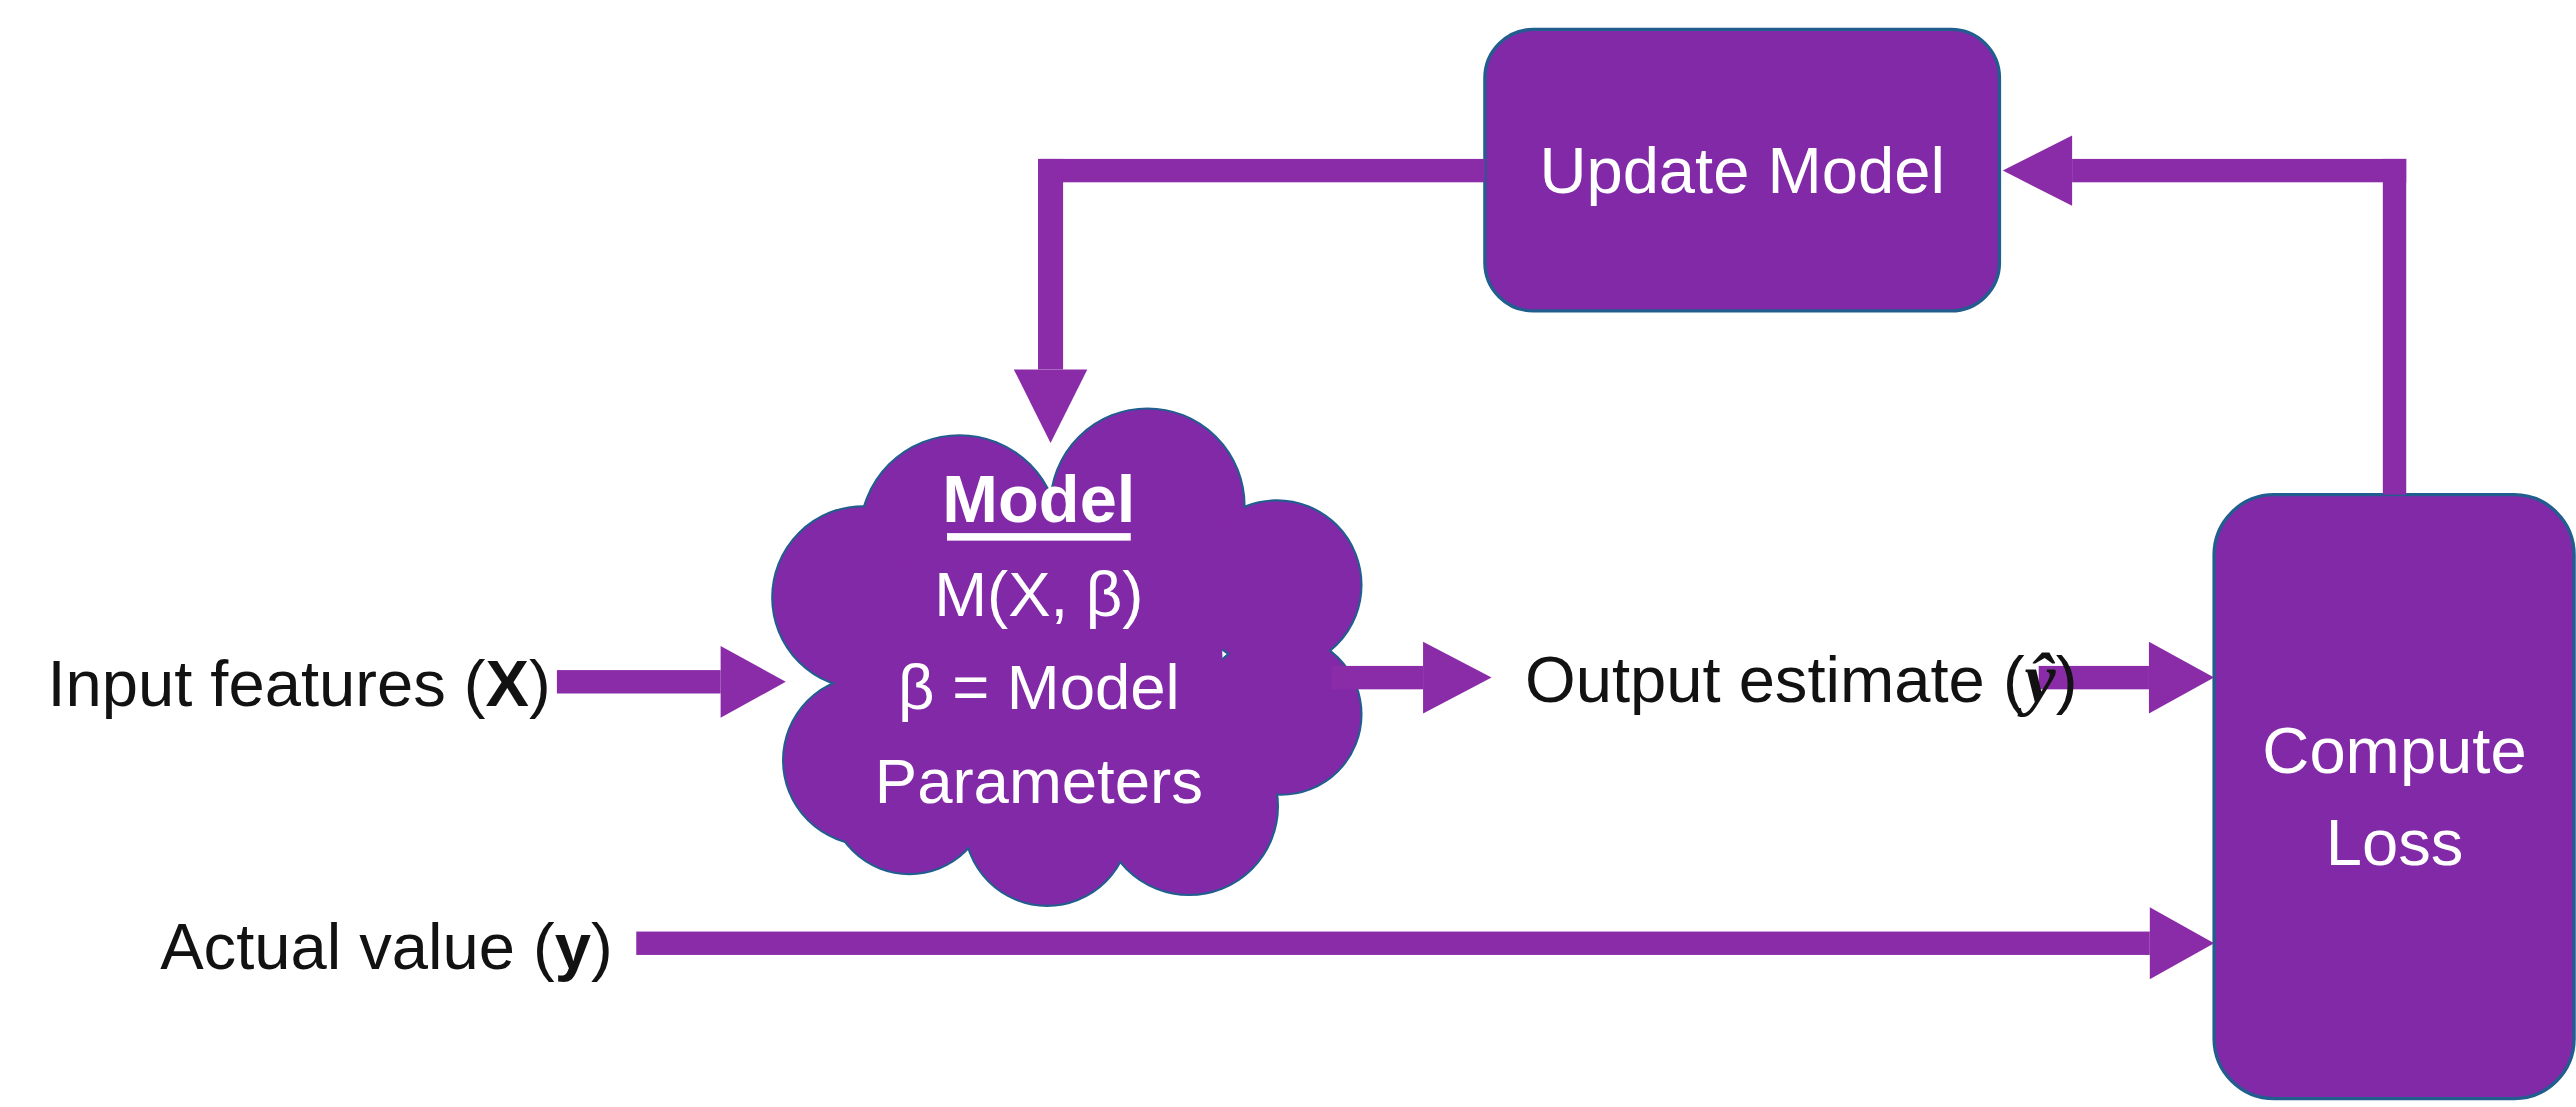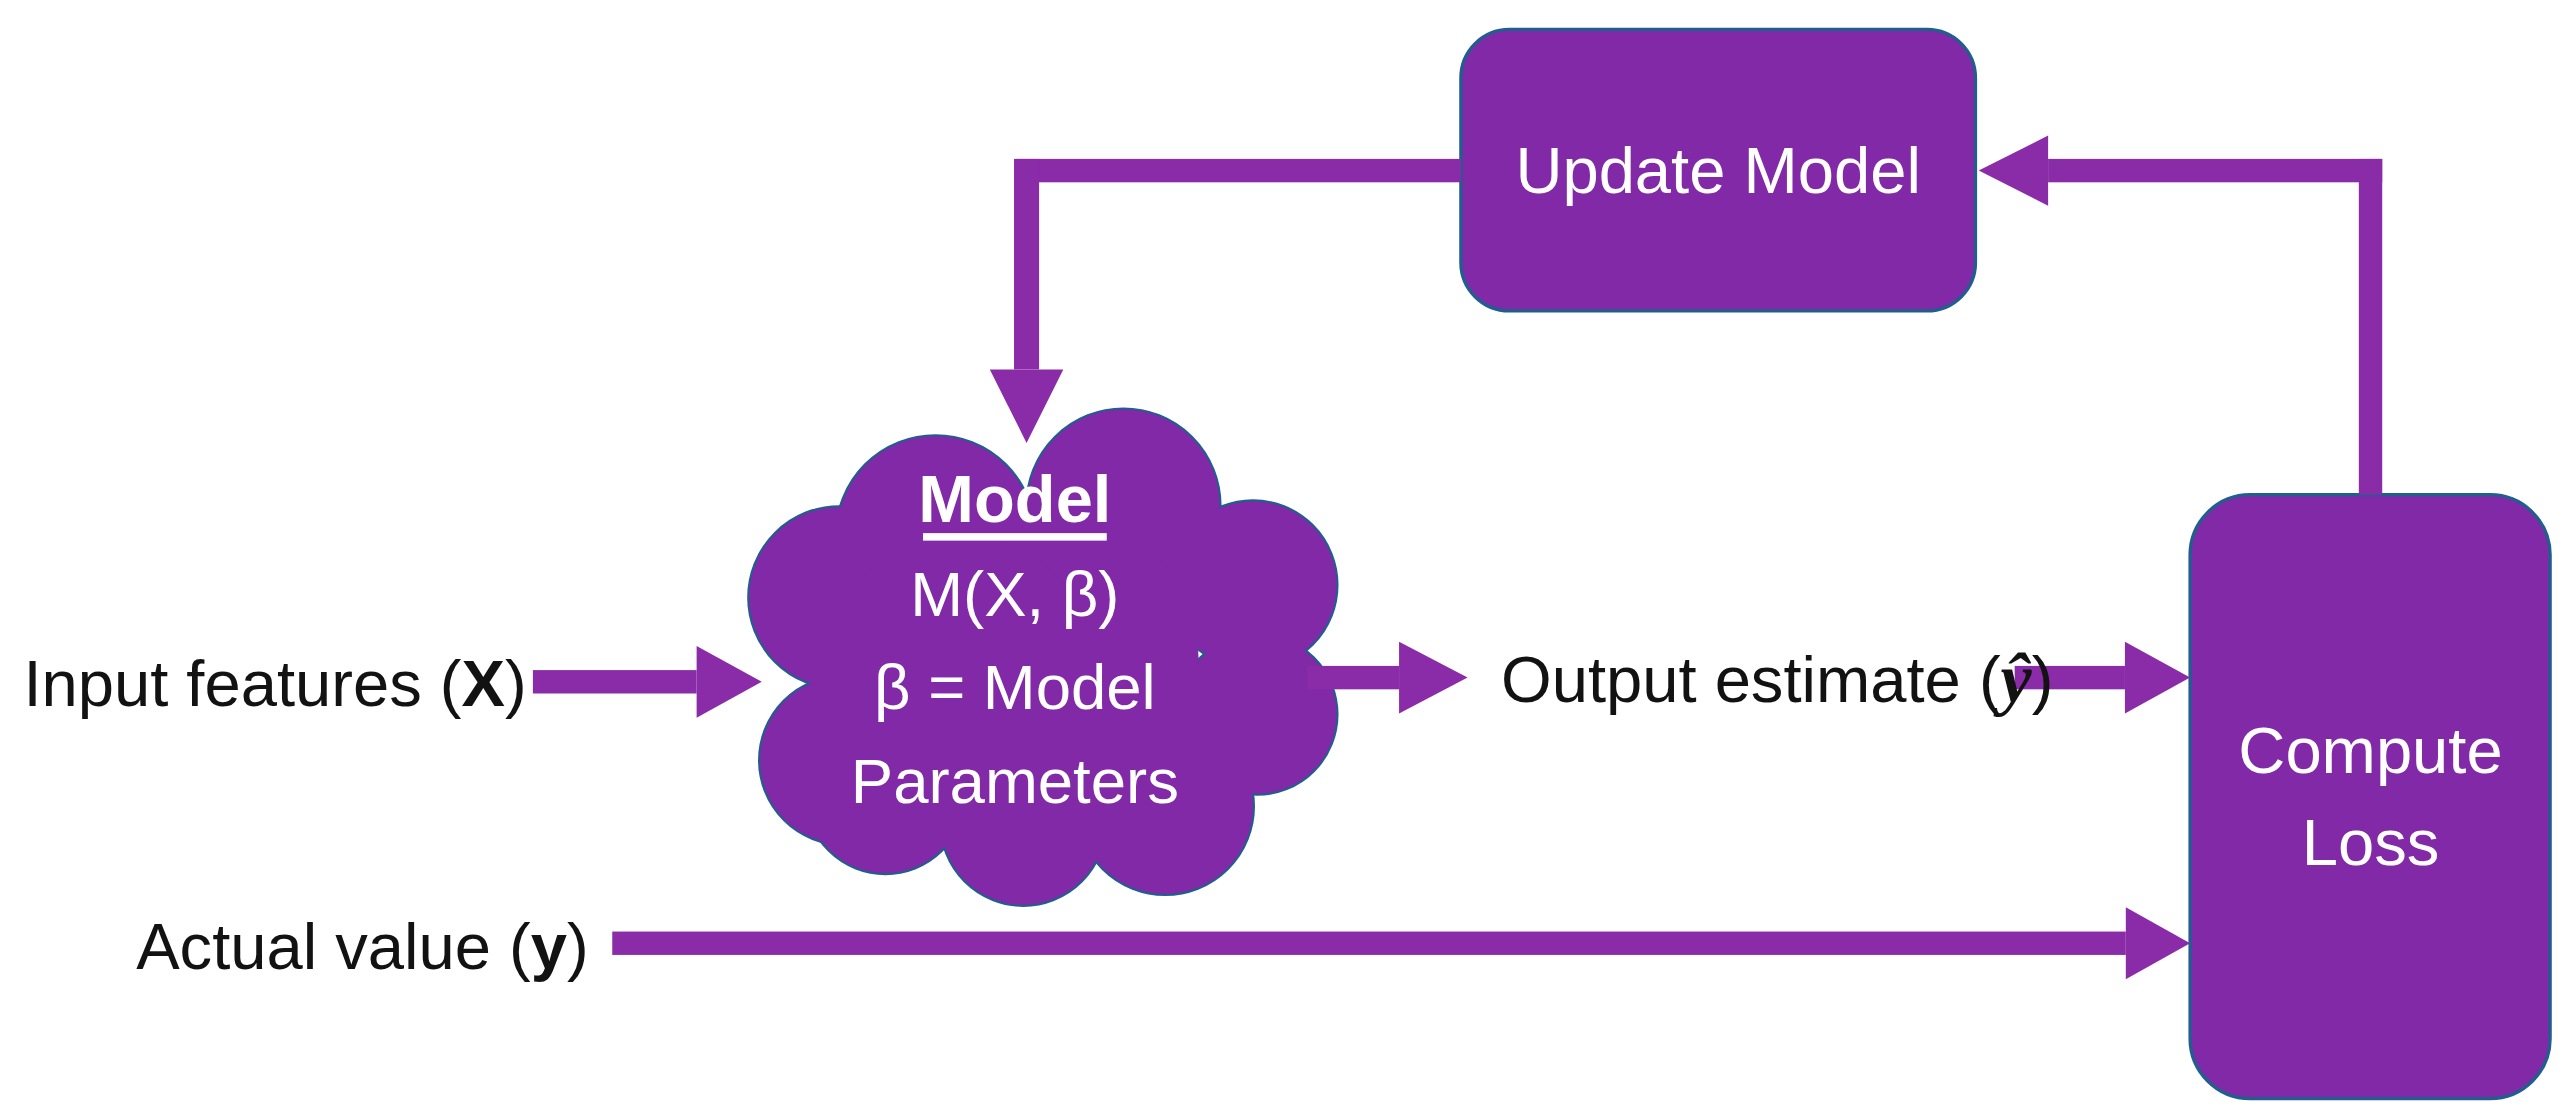--- a/index.html
+++ b/index.html
@@ -4,21 +4,21 @@
 <style>
   :root{
     --shape-fill:#8229A8;
     --arrow:#8A2BA8;
     --border:#215E8F;
     --text-light:#FFFFFF;
     --text-dark:#121212;
     --background:#FFFFFF;
   }
   html,body{margin:0;padding:0;background:var(--background);}
-  .stage{width:2072px;height:1108px;position:relative;background:var(--background);}
+  .stage{width:2072px;height:1108px;position:relative;background:var(--background);margin-left:24px;}
   svg{display:block;}
   .node{fill:var(--shape-fill);stroke:var(--border);stroke-width:4px;}
   .cloud-outline{fill:var(--shape-fill);stroke:var(--border);stroke-width:5px;}
   .cloud-fill{fill:var(--shape-fill);stroke:none;}
   .arrow{fill:var(--arrow);stroke:none;}
   .lbl{fill:var(--text-dark);font-family:"Liberation Sans",sans-serif;font-size:78px;}
   .lbl .bold{font-weight:bold;}
   .mathvar{font-family:"Liberation Serif",serif;font-weight:bold;font-style:italic;font-size:84px;}
   .nodetext{fill:var(--text-light);font-family:"Liberation Sans",sans-serif;font-size:78px;text-anchor:middle;}
   .cloudtext{fill:var(--text-light);font-family:"Liberation Sans",sans-serif;font-size:76px;text-anchor:middle;}

